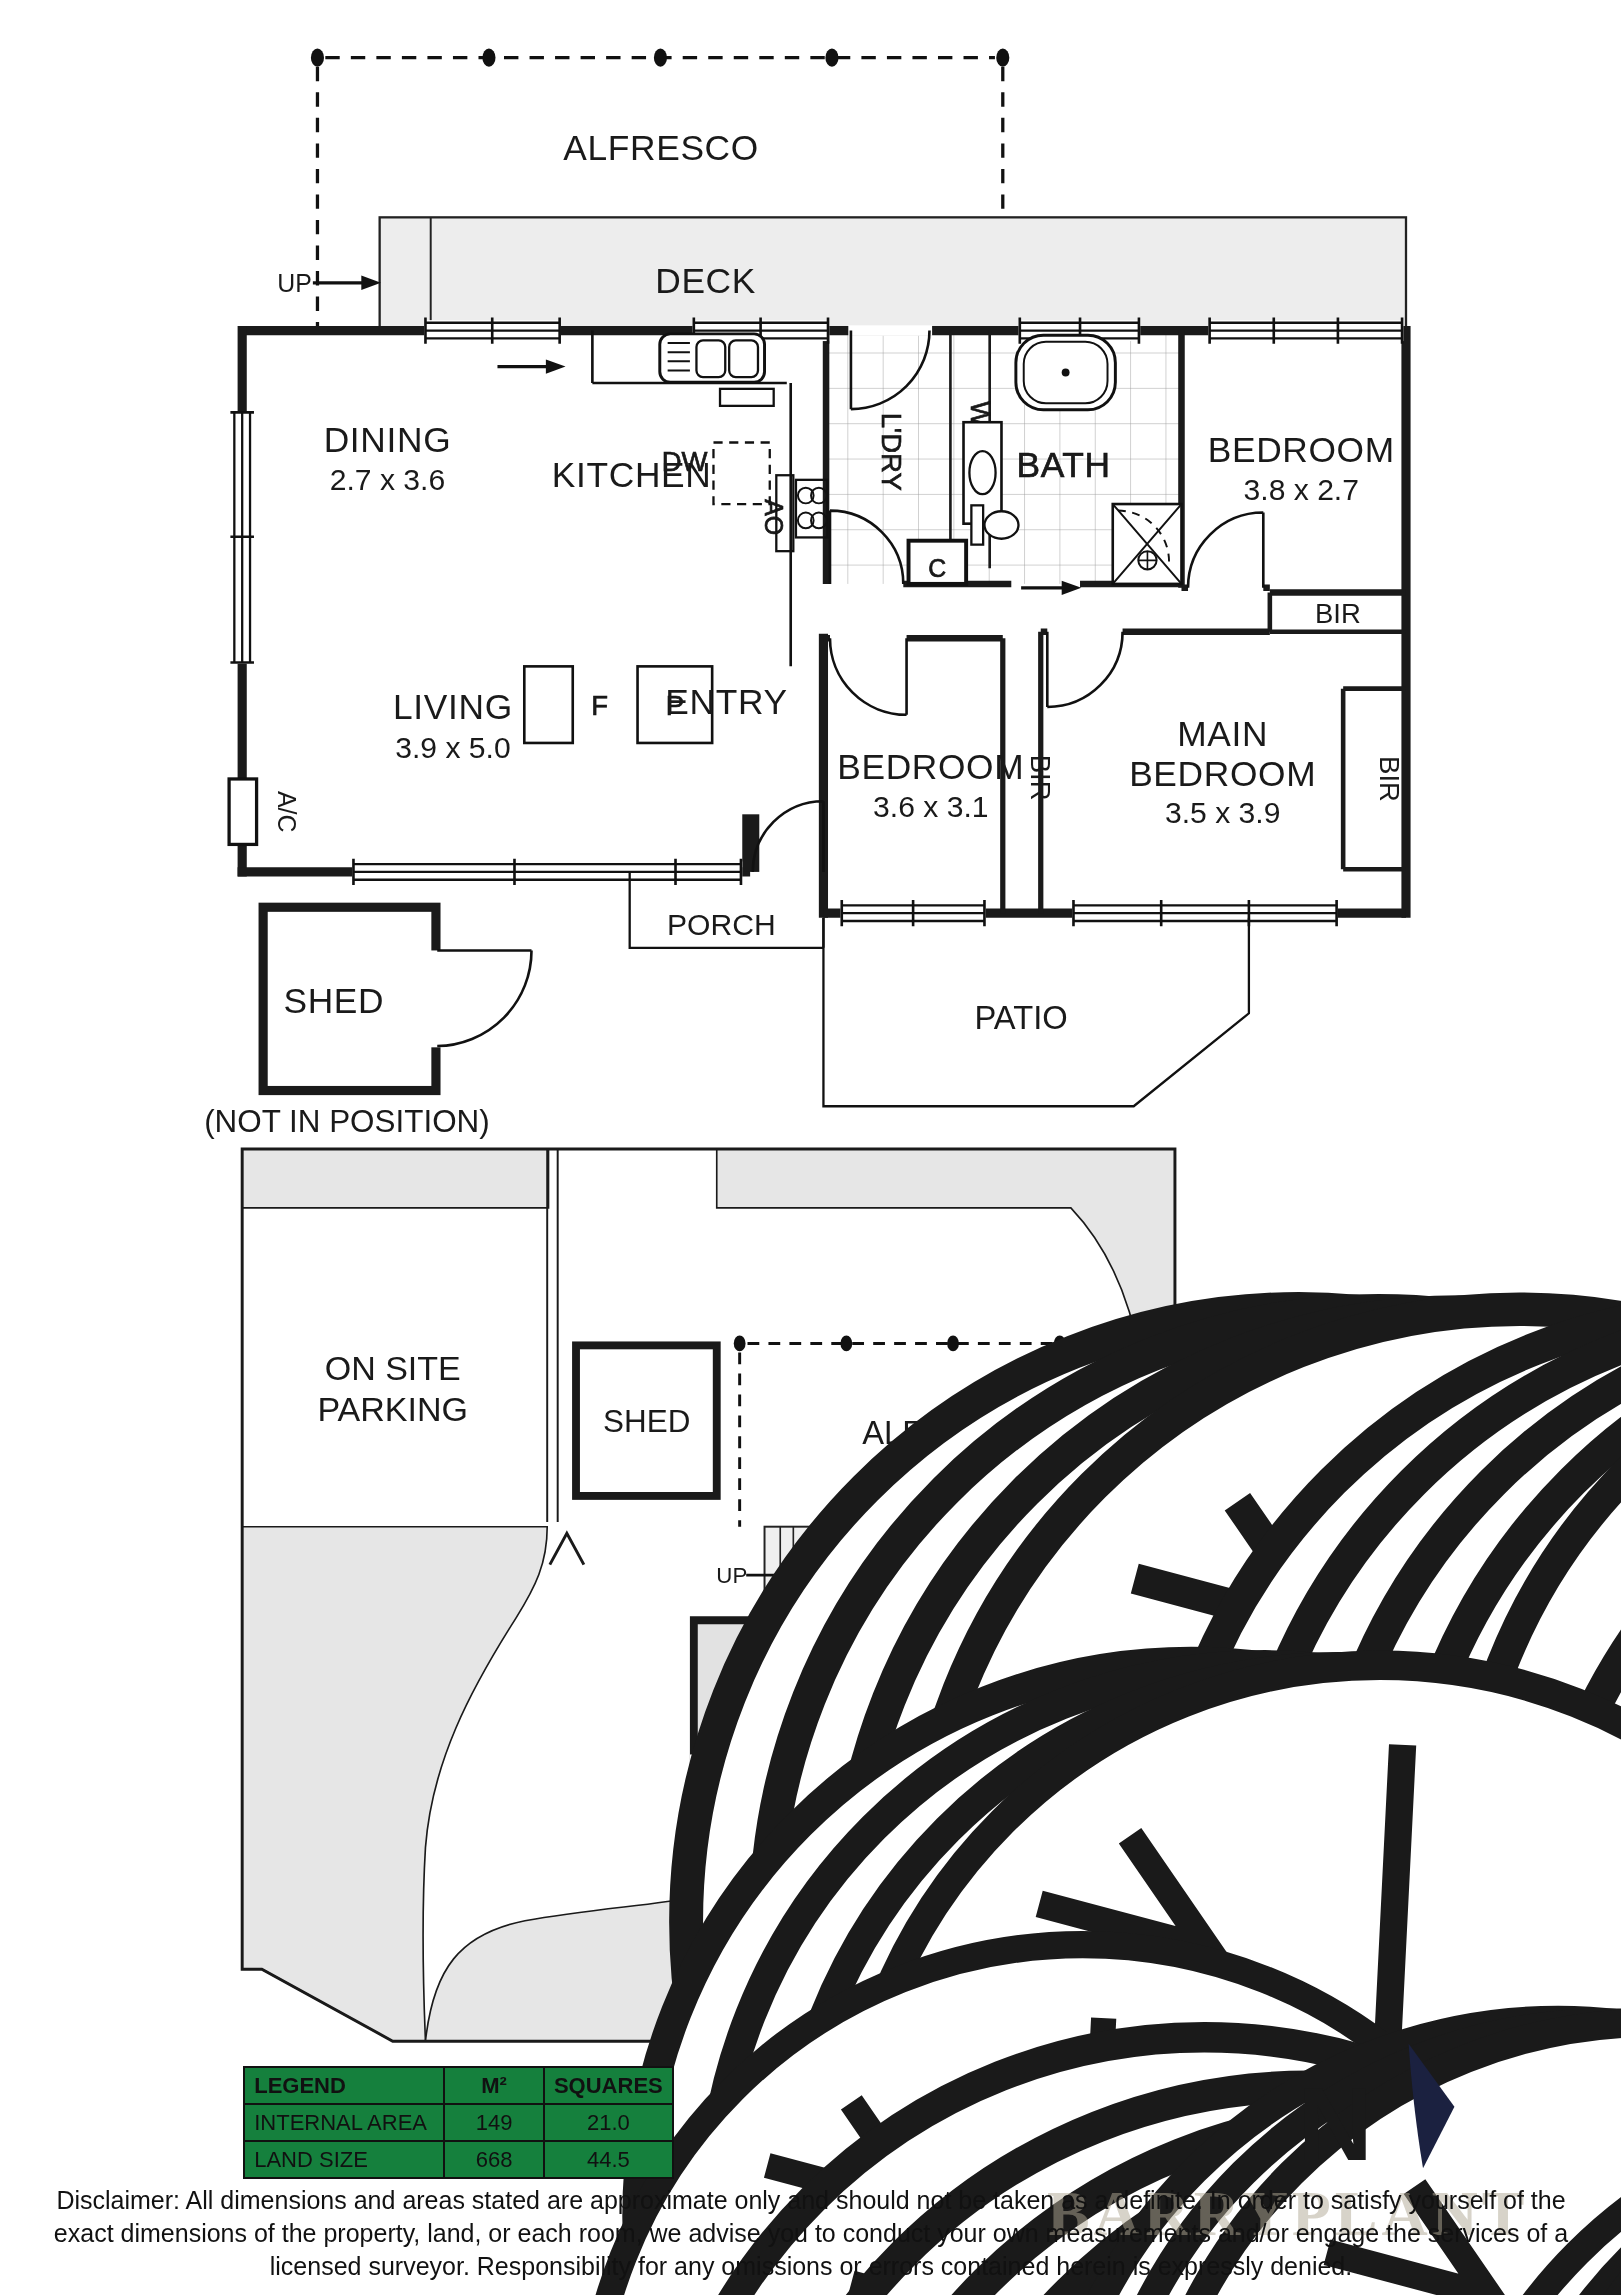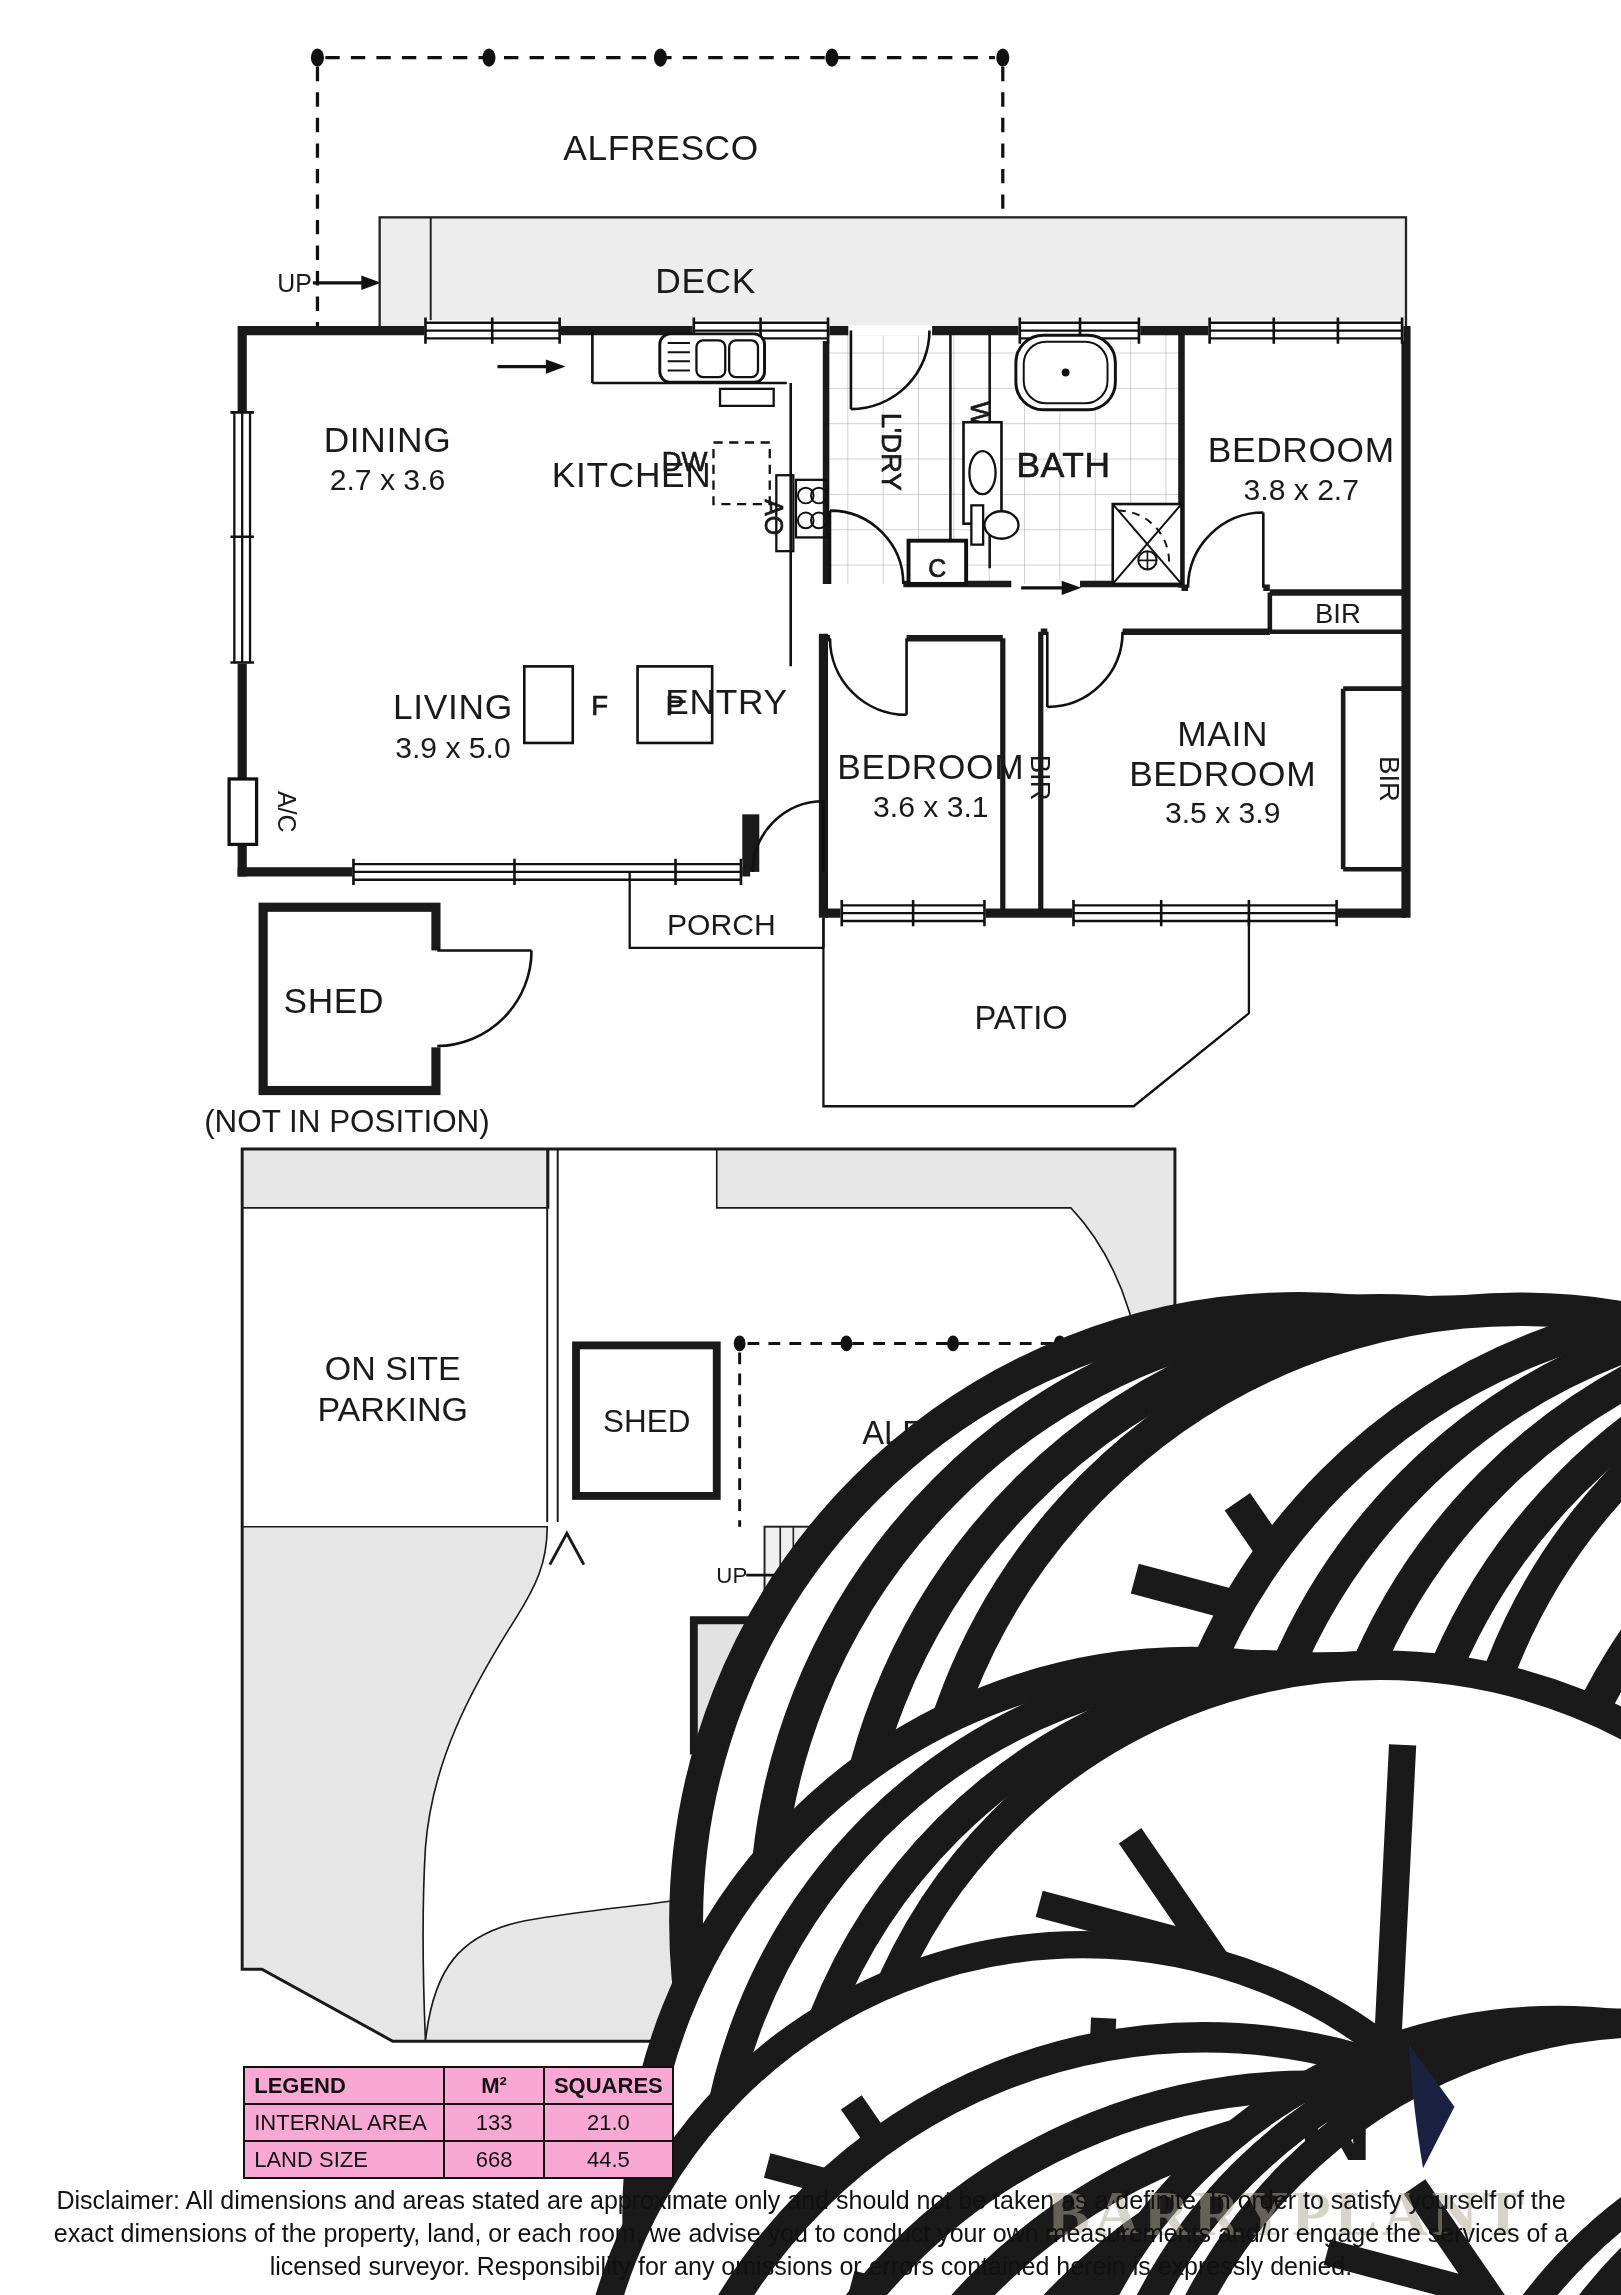--- a/index.html
+++ b/index.html
@@ -3,21 +3,21 @@
 <meta charset="utf-8">
 <style>
   html,body{margin:0;padding:0;background:#ffffff;}
   body{width:1622px;height:2295px;position:relative;font-family:"Liberation Sans",sans-serif;color:#111;}
   svg text{font-family:"Liberation Sans",sans-serif;fill:#1a1a1a;}
   .room-lbl{font-size:54px;letter-spacing:1px;}
   .dim-lbl{font-size:46px;}
   .sm-lbl{font-size:42px;}
   .xs-lbl{font-size:38px;}
   #legend-table{position:absolute;left:243px;top:2066px;border-collapse:collapse;z-index:2;}
-  #legend-table td{border:2.6px solid #111;font-size:22px;height:35px;padding:0 9.2px;background:#f9a8d4;}
+  #legend-table td{border:2.6px solid #111;font-size:22px;height:35px;padding:0 9.2px;background:#15803d;}
   #legend-table tr.hdr td{font-weight:bold;}
   #legend-table td.c{text-align:center;min-width:79px;}
   #legend-table td.l{min-width:180px;}
   #disclaimer{position:absolute;left:50%;transform:translateX(-50%);top:2184px;width:1551px;
     text-align:center;font-size:25px;line-height:1.32;z-index:1;}
   #watermark{position:absolute;left:1047px;top:2177px;font-family:"Liberation Serif",serif;
     font-weight:bold;font-size:64px;letter-spacing:3.9px;color:rgba(176,168,148,0.5);z-index:0;text-align:right;}
   .plan-svg{position:absolute;left:0;}
 </style>
 </head>
@@ -342,21 +342,21 @@
 
 <table id="legend-table">
   <tbody>
       <tr class="hdr">
     <td class="l">LEGEND</td>
     <td class="c">M²</td>
     <td class="c">SQUARES</td>
   </tr>
   <tr>
     <td class="l">INTERNAL AREA</td>
-    <td class="c">133</td>
+    <td class="c">149</td>
     <td class="c">21.0</td>
   </tr>
   <tr>
     <td class="l">LAND SIZE</td>
     <td class="c">668</td>
     <td class="c">44.5</td>
   </tr>
 </tbody>
   </table>
 

